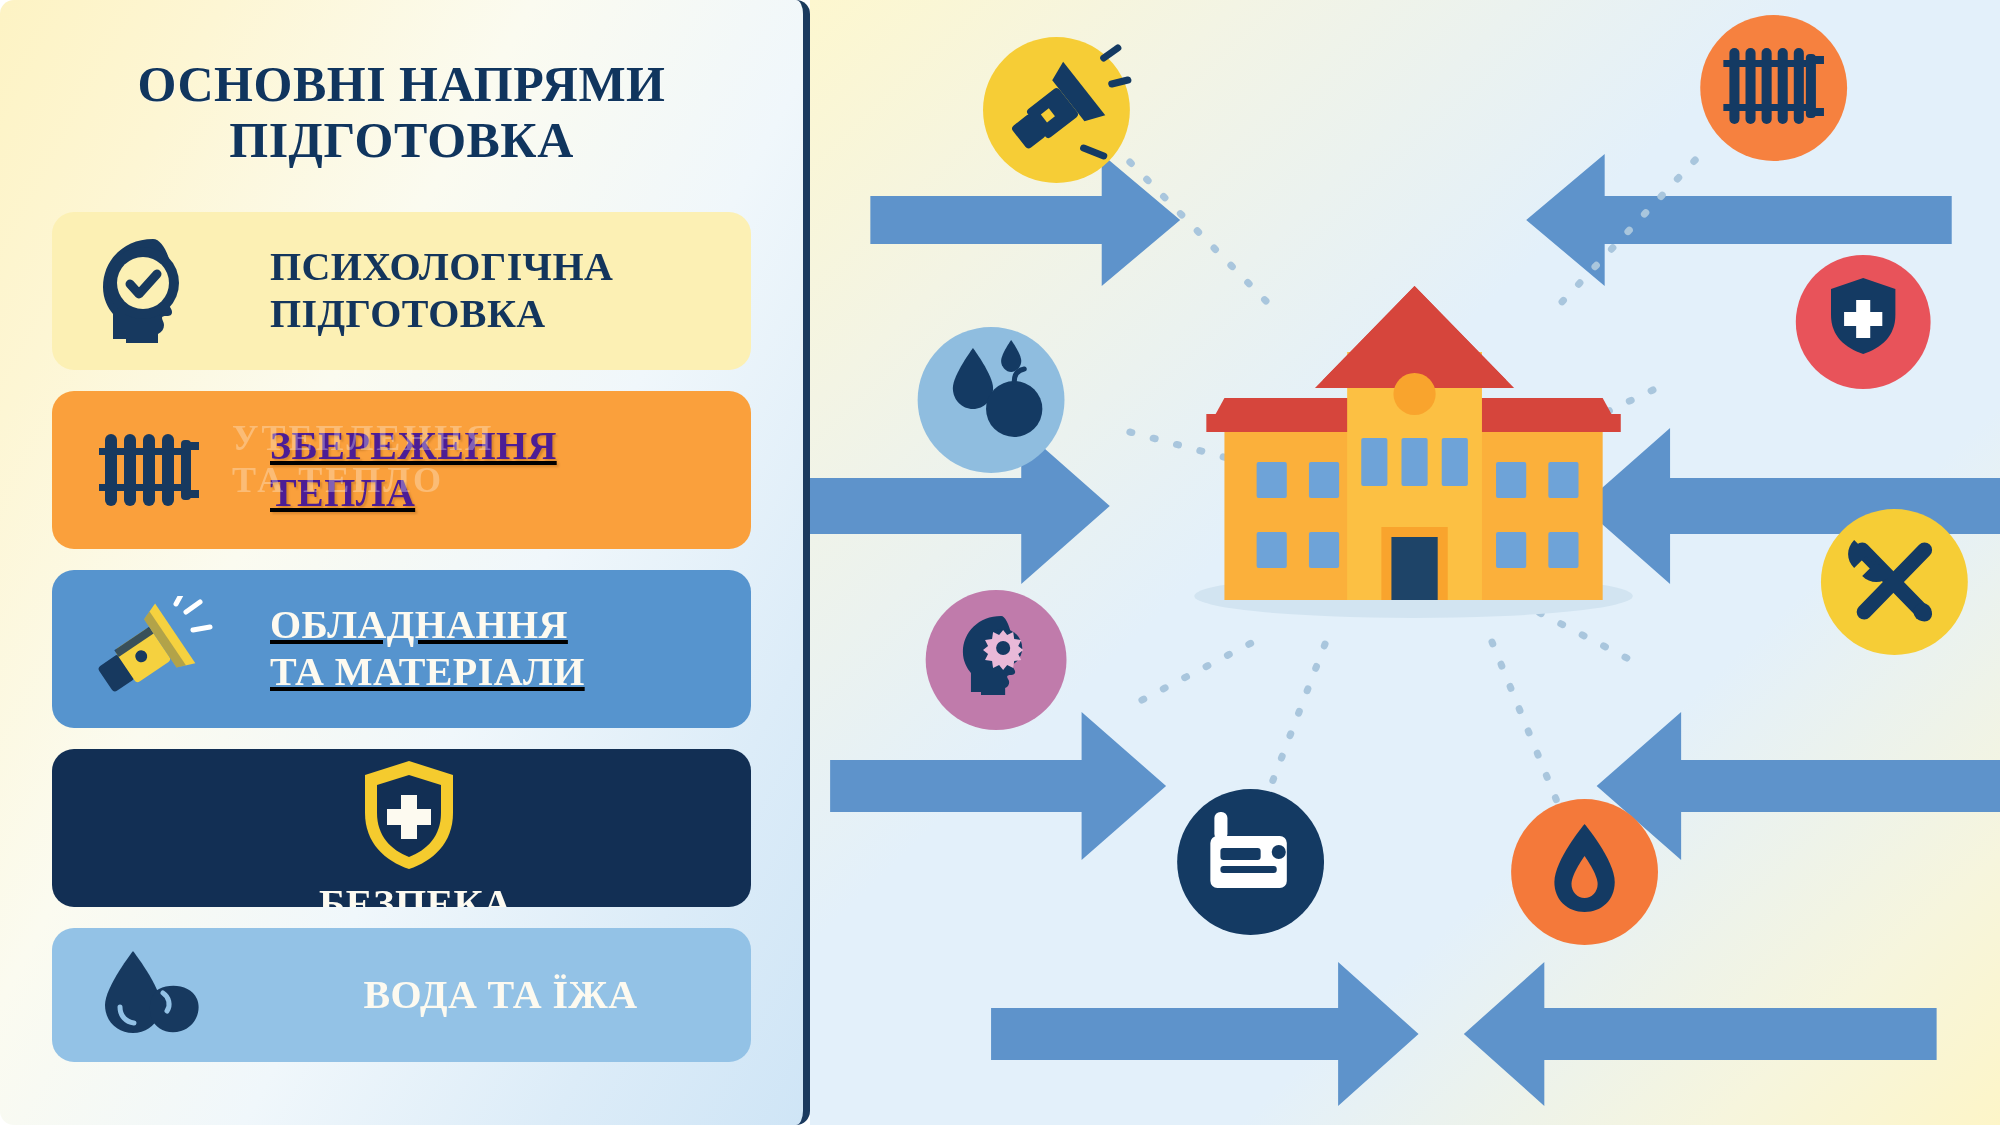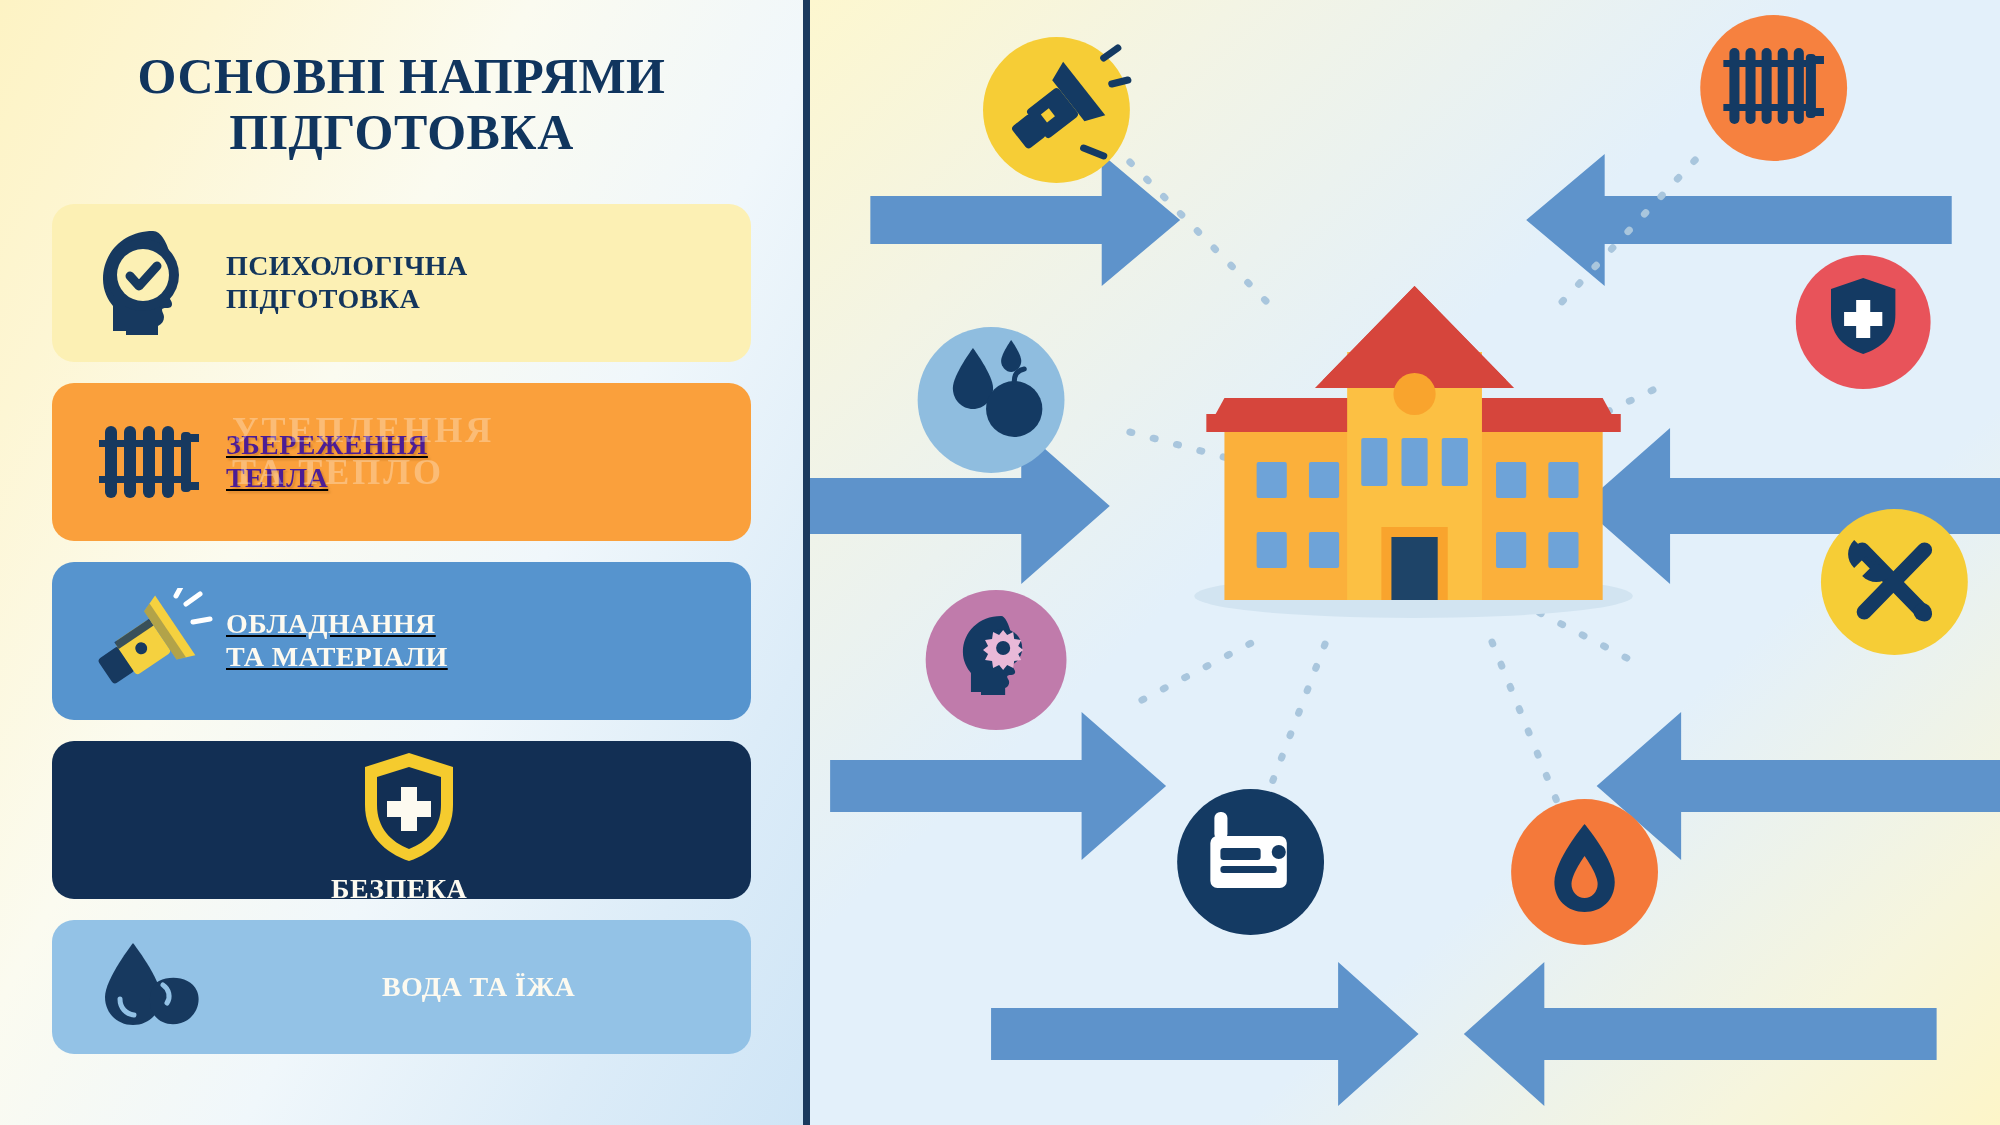--- a/index.html
+++ b/index.html
@@ -8,21 +8,22 @@
 
   #page { position: relative; width: 2000px; height: 1125px; display: flex; }
 
   
   #left-panel {
     position: relative;
     width: 810px; height: 1125px;
     background: linear-gradient(118deg, #fdf3c4 0%, #fdf6d4 16%, #fbfbf0 38%, #f0f7fb 60%, #dcecf8 82%, #cfe5f6 100%);
     border-right: 7px solid #1b3a5e;
     flex: 0 0 810px;
-    padding: 0 52px;
+    padding: 8px 52px;
+    border-radius: 14px;
   }
 
   #page-title {
     margin-top: 48px;
     text-align: center;
     color: #10355e;
     font-weight: bold;
     font-size: 50px;
     line-height: 1.12;
     letter-spacing: 0.5px;
@@ -41,26 +42,27 @@
     padding: 0 20px 0 34px;
     overflow: hidden;
   }
   .card .icon-slot {
     flex: 0 0 132px; height: 118px;
     display: flex; align-items: center; justify-content: center;
   }
   .card .card-label {
     flex: 1 1 auto;
     font-weight: bold;
-    font-size: 28px;
+    font-size: 40px;
     line-height: 1.17;
     letter-spacing: 0.4px;
     white-space: pre-line;
     padding-left: 8px;
     font-family: "Liberation Serif", serif;
+    margin-left: 44px;
   }
   .card .watermark {
     position: absolute;
     left: 180px; top: 26px;
     font-size: 36px; font-weight: bold;
     line-height: 1.17;
     white-space: pre-line;
     color: rgba(255,255,255,0.30);
     pointer-events: none;
     letter-spacing: 3px;

